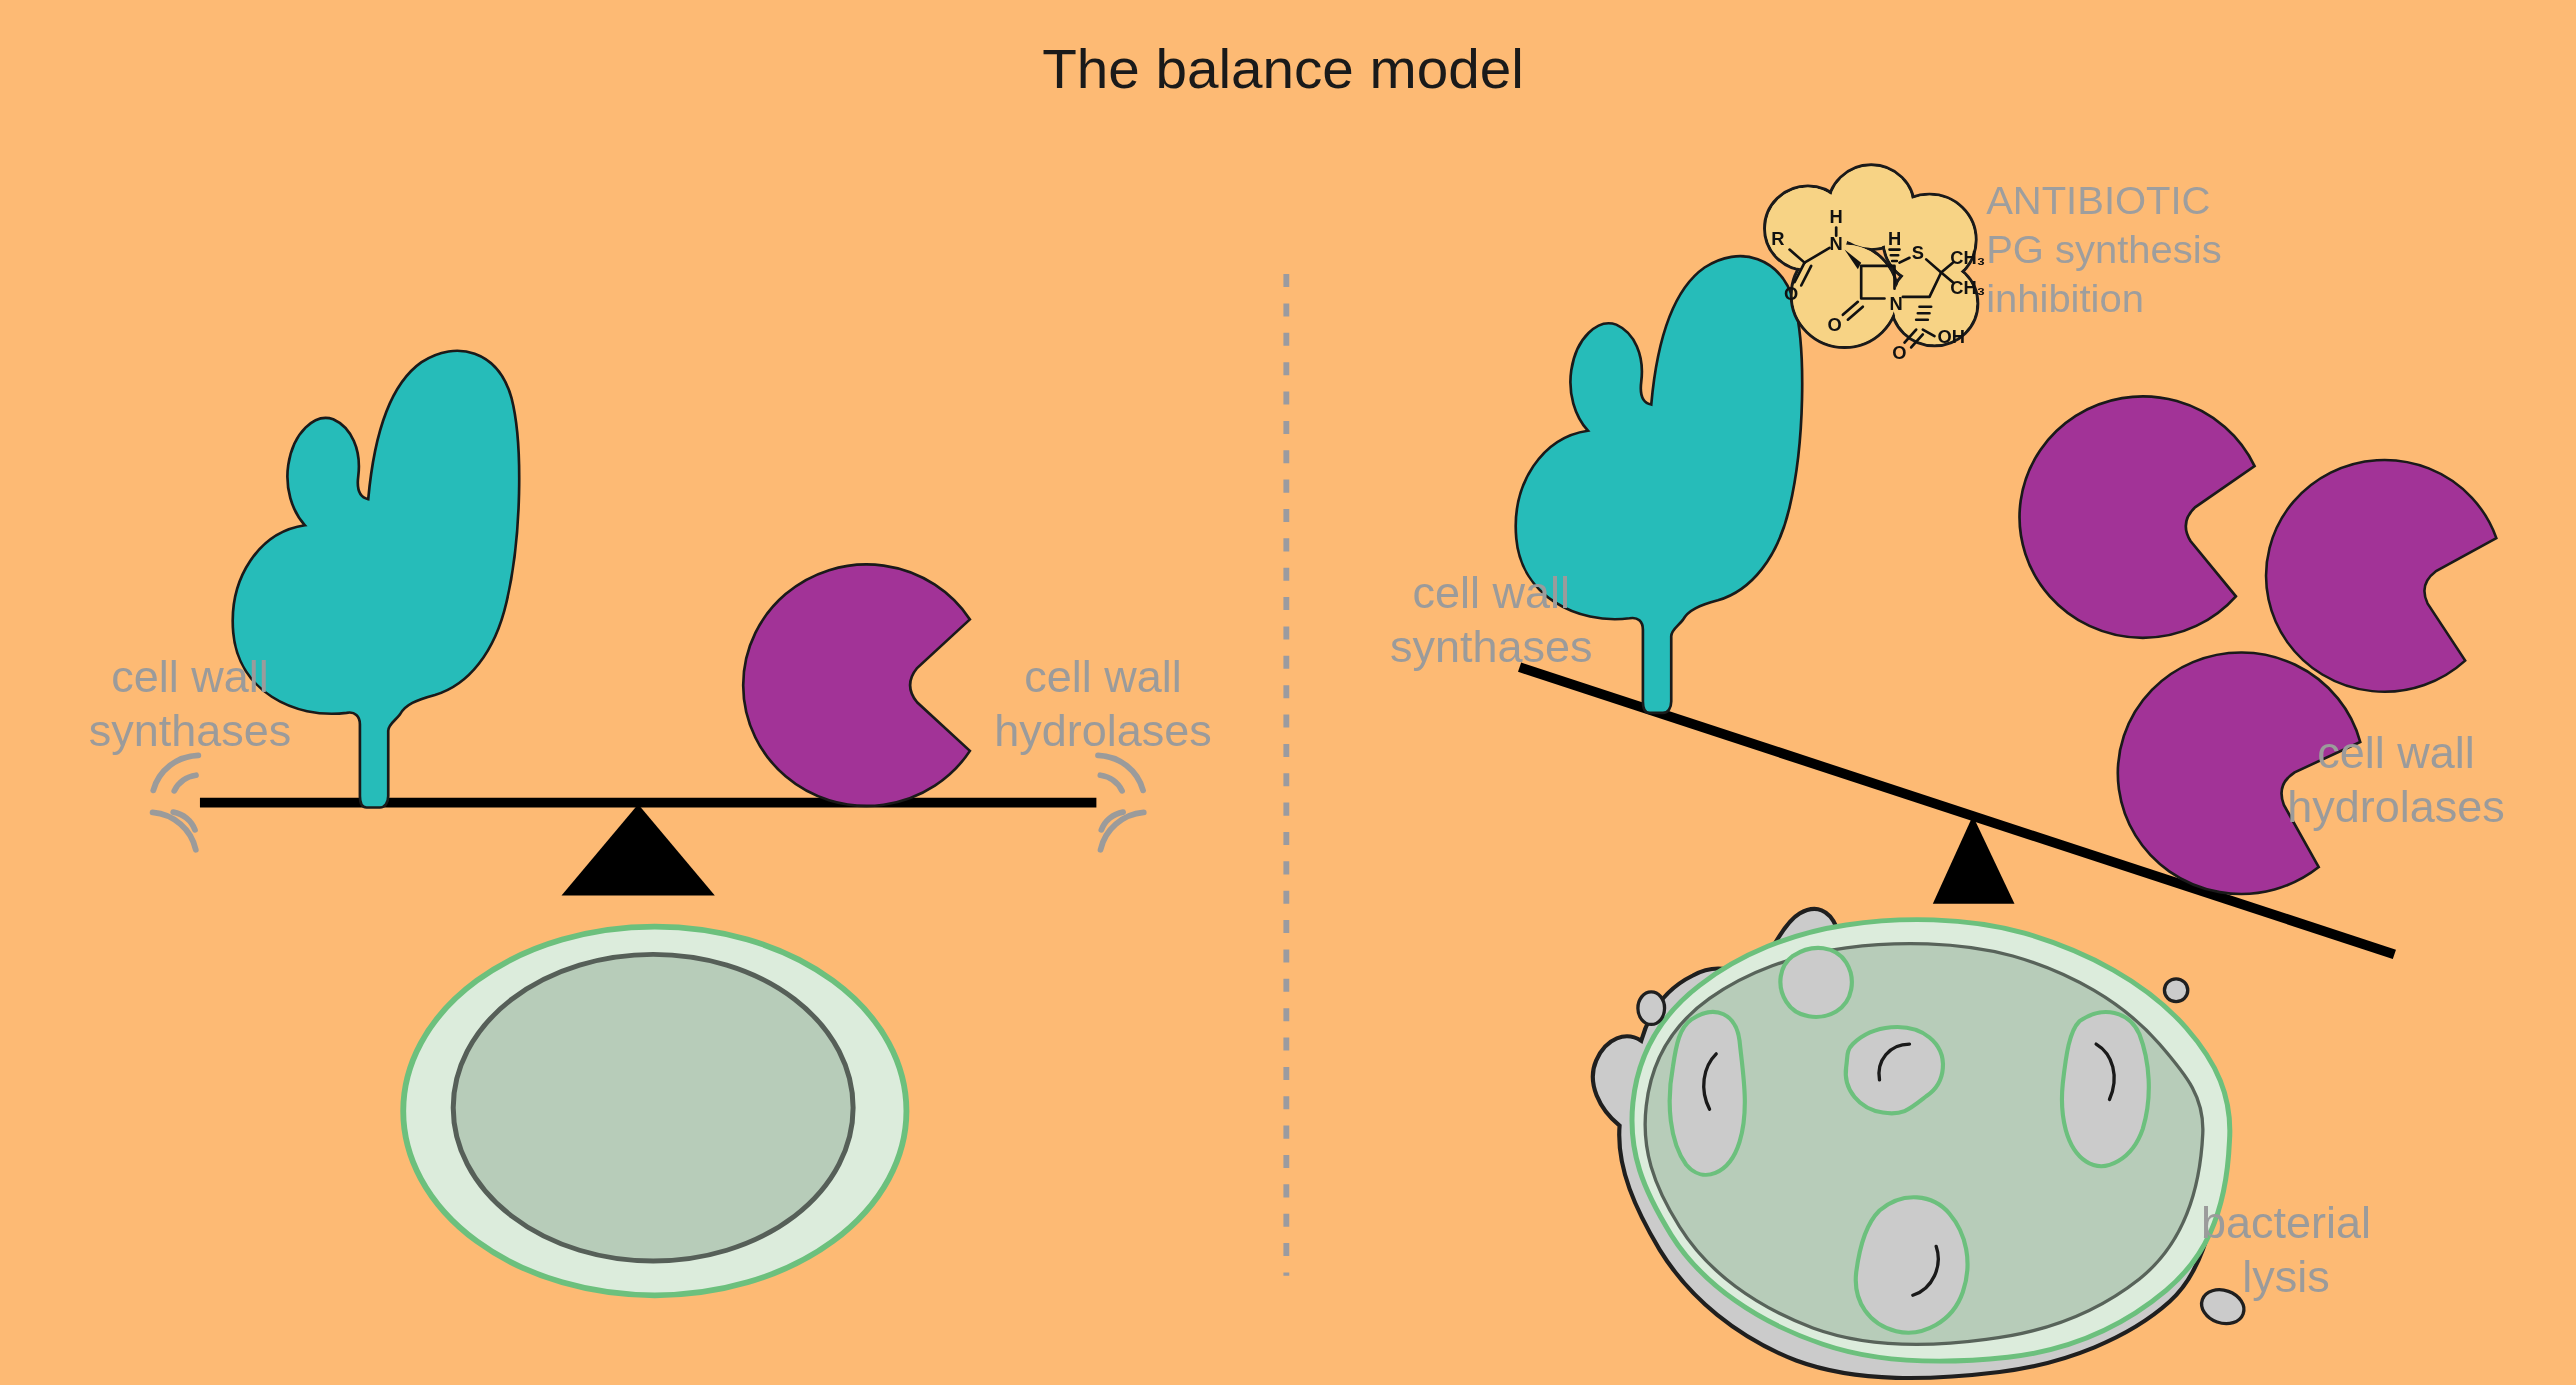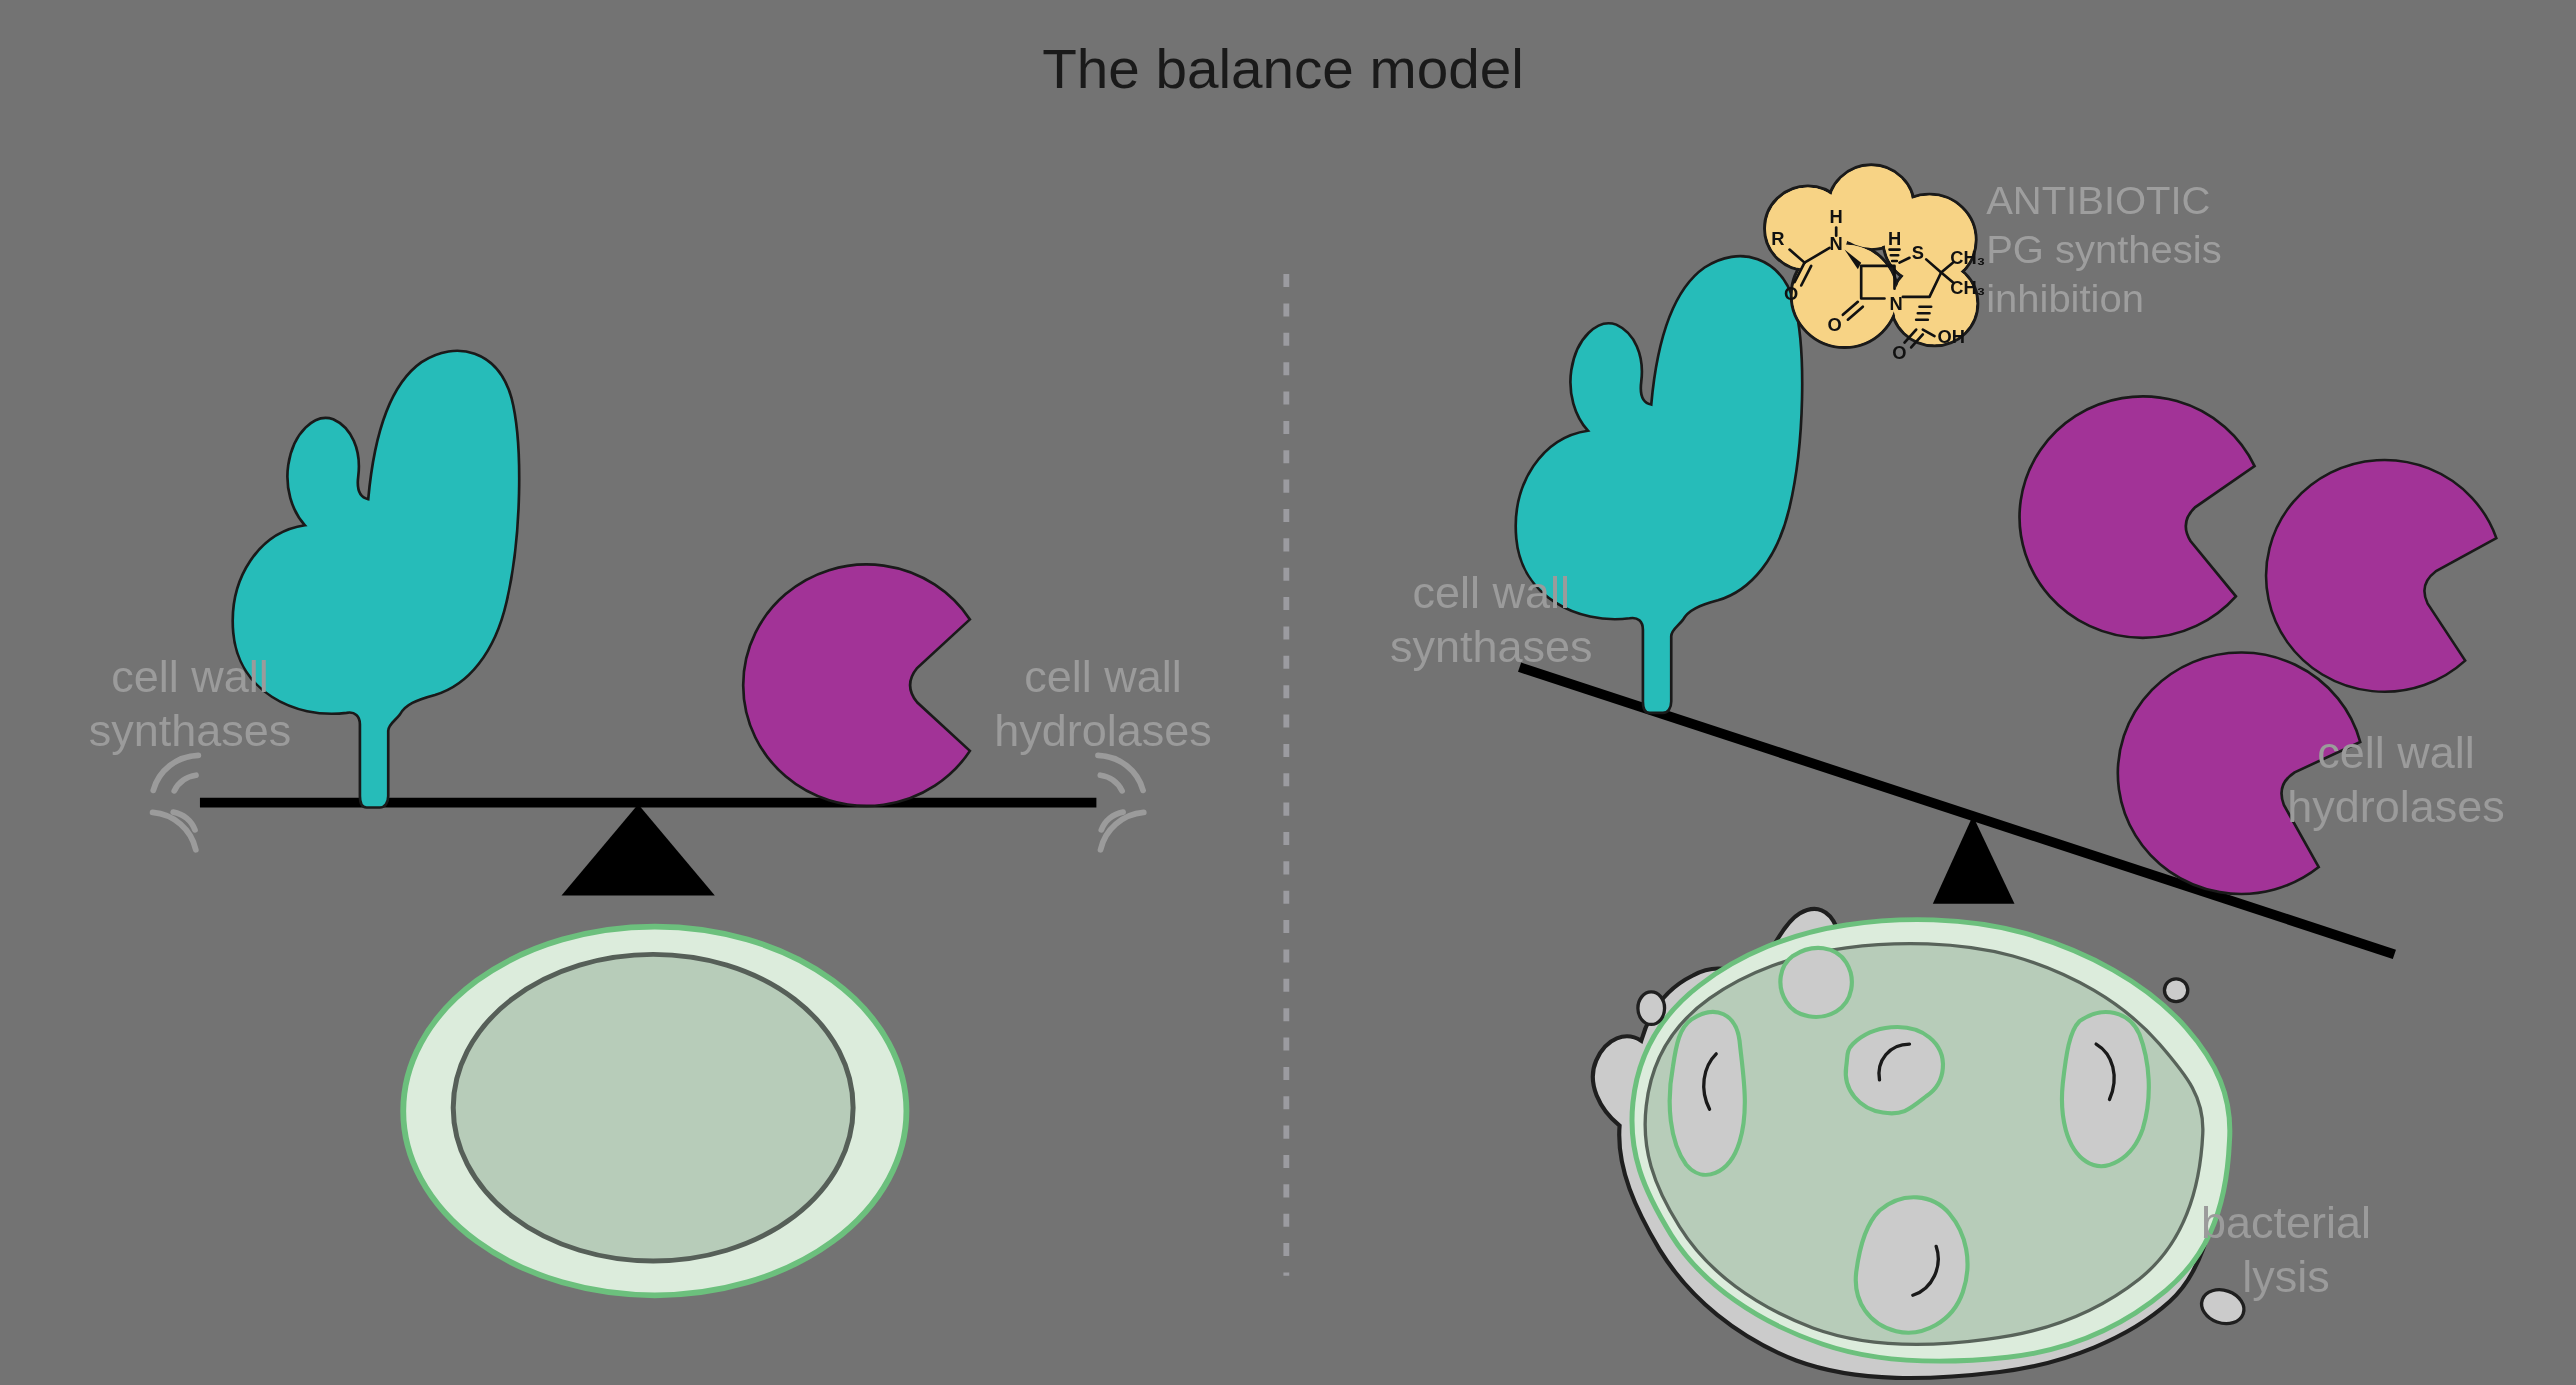--- a/index.html
+++ b/index.html
@@ -1,16 +1,16 @@
 <!DOCTYPE html>
 <html style="font-size:8.7px"><head>
 <meta charset="utf-8">
 <style>
   html,body{margin:0;padding:0;background:#ffffff;}
-  .stage{position:relative;width:2576px;height:1385px;background:#737373;overflow:hidden;}
+  .stage{position:relative;width:2576px;height:1385px;background:#fdba74;overflow:hidden;}
   .stage svg{position:absolute;left:0;top:0;width:100%;height:100%;}
   text{font-family:"Liberation Sans", sans-serif;}
   .title-text{font-size:34px;fill:#1a1a1a;}
   .gray-label{font-size:27px;fill:#9b9b9b;}
   .anti-label{font-size:24px;fill:#9e9e9e;}
   .atom{font-size:11px;font-weight:600;fill:#111111;}
   .shape-outline{stroke:#1a1a1a;stroke-width:1.6;}
   .beam{stroke:#000000;stroke-width:6;stroke-linecap:butt;}
   .wobble{stroke:#9b9b9b;stroke-width:3.5;fill:none;stroke-linecap:round;}
   .bond{stroke:#111111;stroke-width:1.6;stroke-linecap:round;fill:none;}

